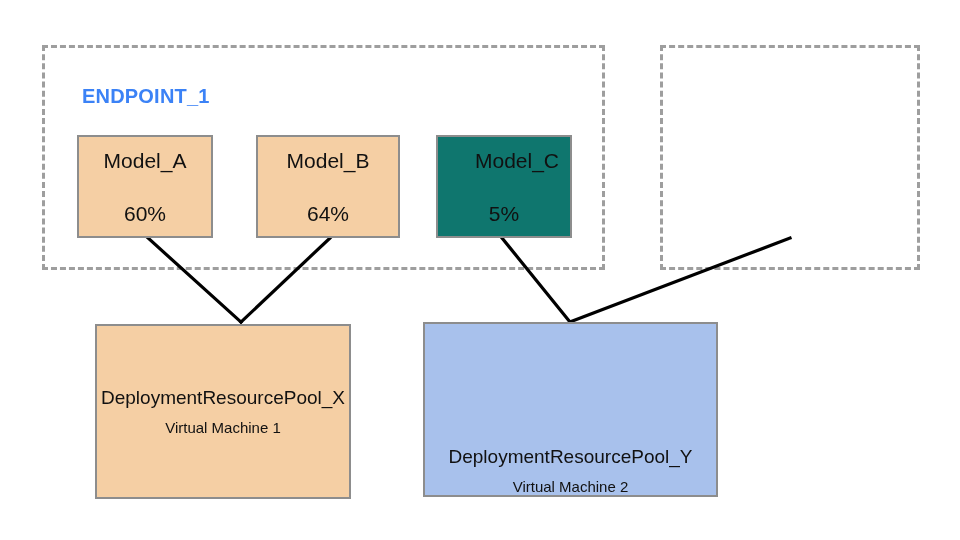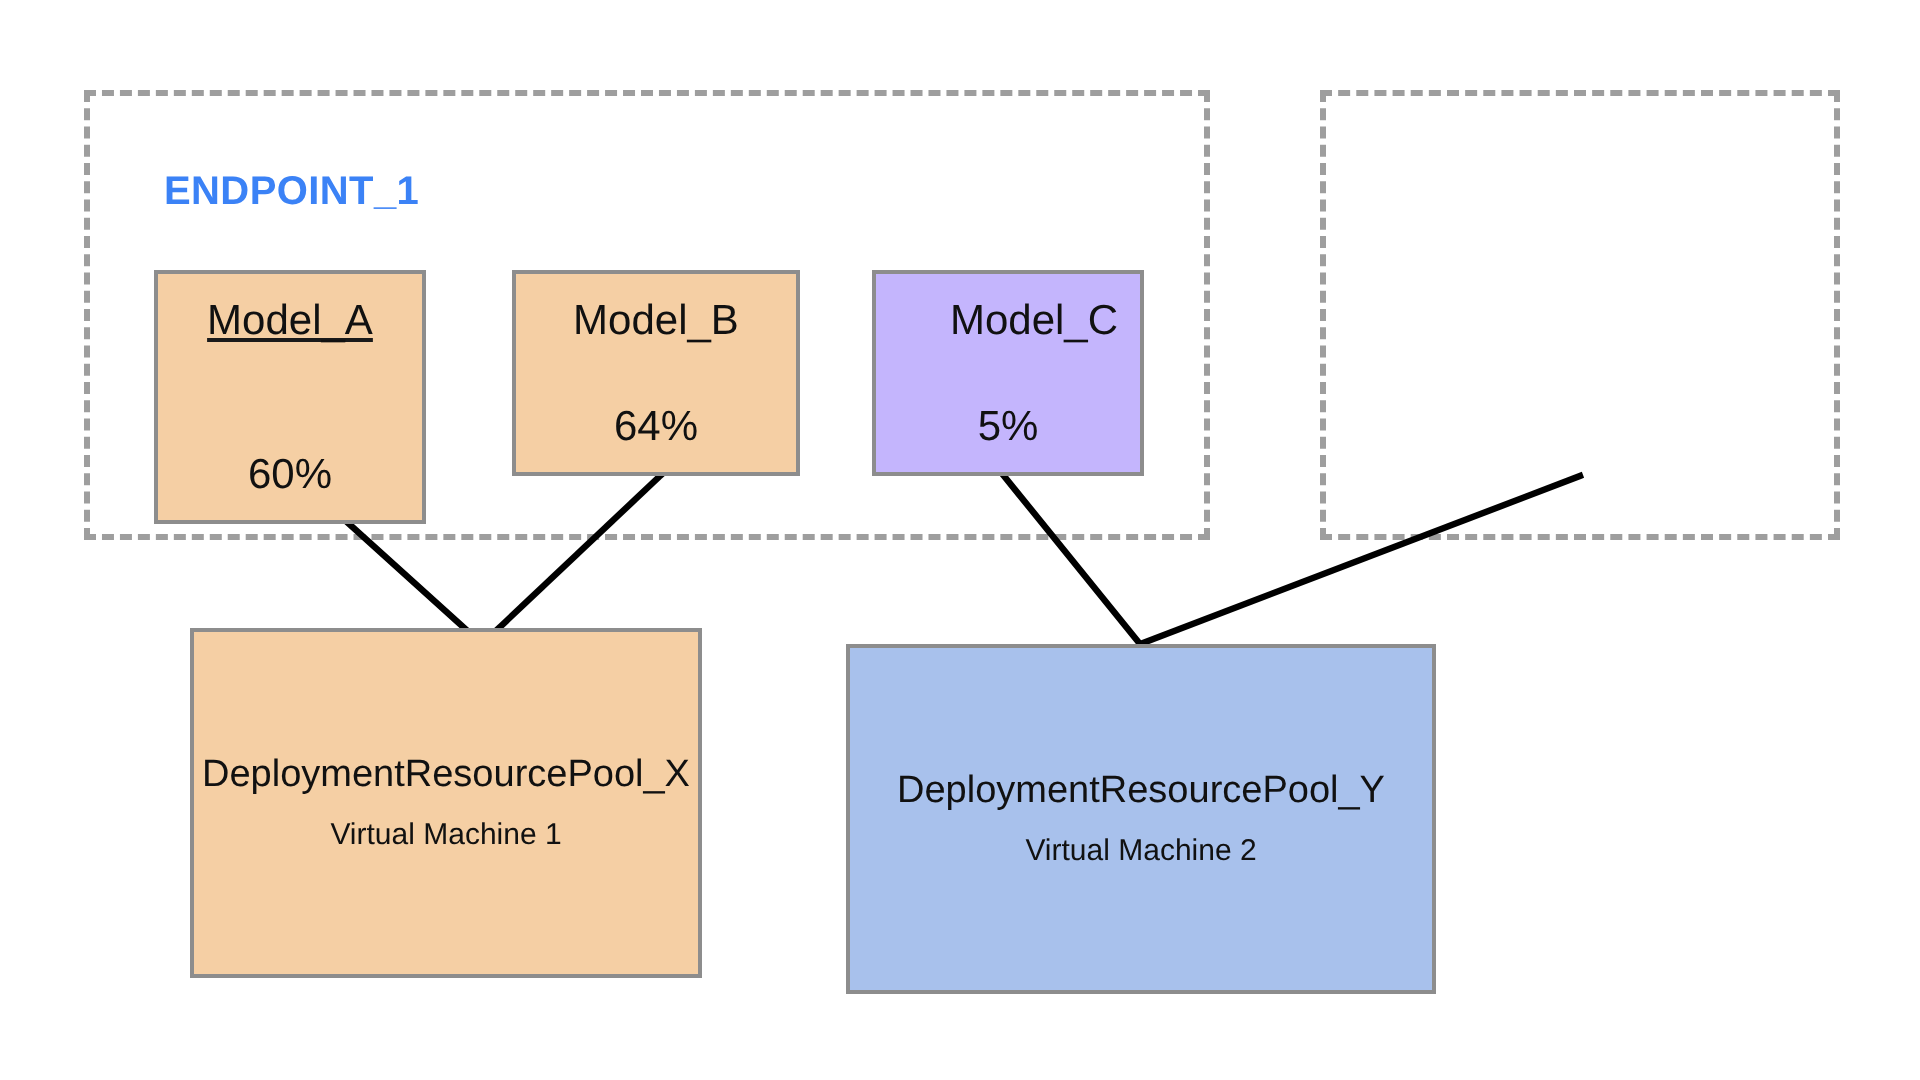--- a/index.html
+++ b/index.html
@@ -43,21 +43,21 @@
     position: absolute;
     box-sizing: border-box;
     border: 2px solid #8d8d8d;
     display: flex;
     flex-direction: column;
     align-items: center;
     justify-content: flex-start;
     padding-top: 12px;
   }
   .model-box.orange { background: #f5cfa4; }
-  .model-box.blue   { background: #c4b5fd; padding-left: 26px; }
+  .model-box.blue   { background: #0f766e; padding-left: 26px; }
   .model-name {
     font-size: 21px;
     line-height: 1.1;
     color: #111111;
     white-space: nowrap;
   }
   .model-traffic {
     position: absolute;
     bottom: 10px;
     left: 0;
@@ -71,21 +71,21 @@
   .pool-box {
     position: absolute;
     box-sizing: border-box;
     border: 2px solid #8d8d8d;
     display: flex;
     flex-direction: column;
     align-items: center;
     justify-content: center;
   }
   .pool-box.orange { background: #f5cfa4; }
-  .pool-box.blue   { background: #a8c1ec; }
+  .pool-box.blue   { background: #a8c1ec; justify-content: flex-end; }
   .pool-name {
     font-size: 19px;
     color: #111111;
     white-space: nowrap;
     margin-bottom: 10px;
   }
   .pool-sub {
     font-size: 15px;
     color: #111111;
     white-space: nowrap;
@@ -111,37 +111,37 @@
 
   <div class="endpoint-group" style="left:660px; top:45px; width:260px; height:225px;"></div>
 
   <svg id="edges" viewBox="0 0 960 540" xmlns="http://www.w3.org/2000/svg">
     <line x1="148" y1="238" x2="241" y2="322" stroke="#000000" stroke-width="3.2" stroke-linecap="square"></line>
     <line x1="330" y1="238" x2="241" y2="322" stroke="#000000" stroke-width="3.2" stroke-linecap="square"></line>
     <line x1="502" y1="238" x2="570" y2="322" stroke="#000000" stroke-width="3.2" stroke-linecap="square"></line>
     <line x1="790" y1="238" x2="570" y2="322" stroke="#000000" stroke-width="3.2" stroke-linecap="square"></line>
   </svg>
 
-  <div class="model-box orange" style="left:77px; top:135px; width:136px; height:127px;text-decoration:underline;">
+  <div class="model-box orange" style="left:77px; top:135px; width:136px; height:103px;">
     <span class="model-name">Model_A</span>
     <span class="model-traffic">60%</span>
   </div>
 
   <div class="model-box orange" style="left:256px; top:135px; width:144px; height:103px;">
     <span class="model-name">Model_B</span>
     <span class="model-traffic">64%</span>
   </div>
 
   <div class="model-box blue" style="left:436px; top:135px; width:136px; height:103px;">
     <span class="model-name">Model_C</span>
     <span class="model-traffic">5%</span>
   </div>
 
 
-  <div class="pool-box orange" style="left:95px; top:314px; width:256px; height:175px;">
+  <div class="pool-box orange" style="left:95px; top:324px; width:256px; height:175px;">
     <span class="pool-name">DeploymentResourcePool_X</span>
     <span class="pool-sub">Virtual Machine 1</span>
   </div>
 
   <div class="pool-box blue" style="left:423px; top:322px; width:295px; height:175px;">
     <span class="pool-name">DeploymentResourcePool_Y</span>
     <span class="pool-sub">Virtual Machine 2</span>
   </div>
 
 </div>

